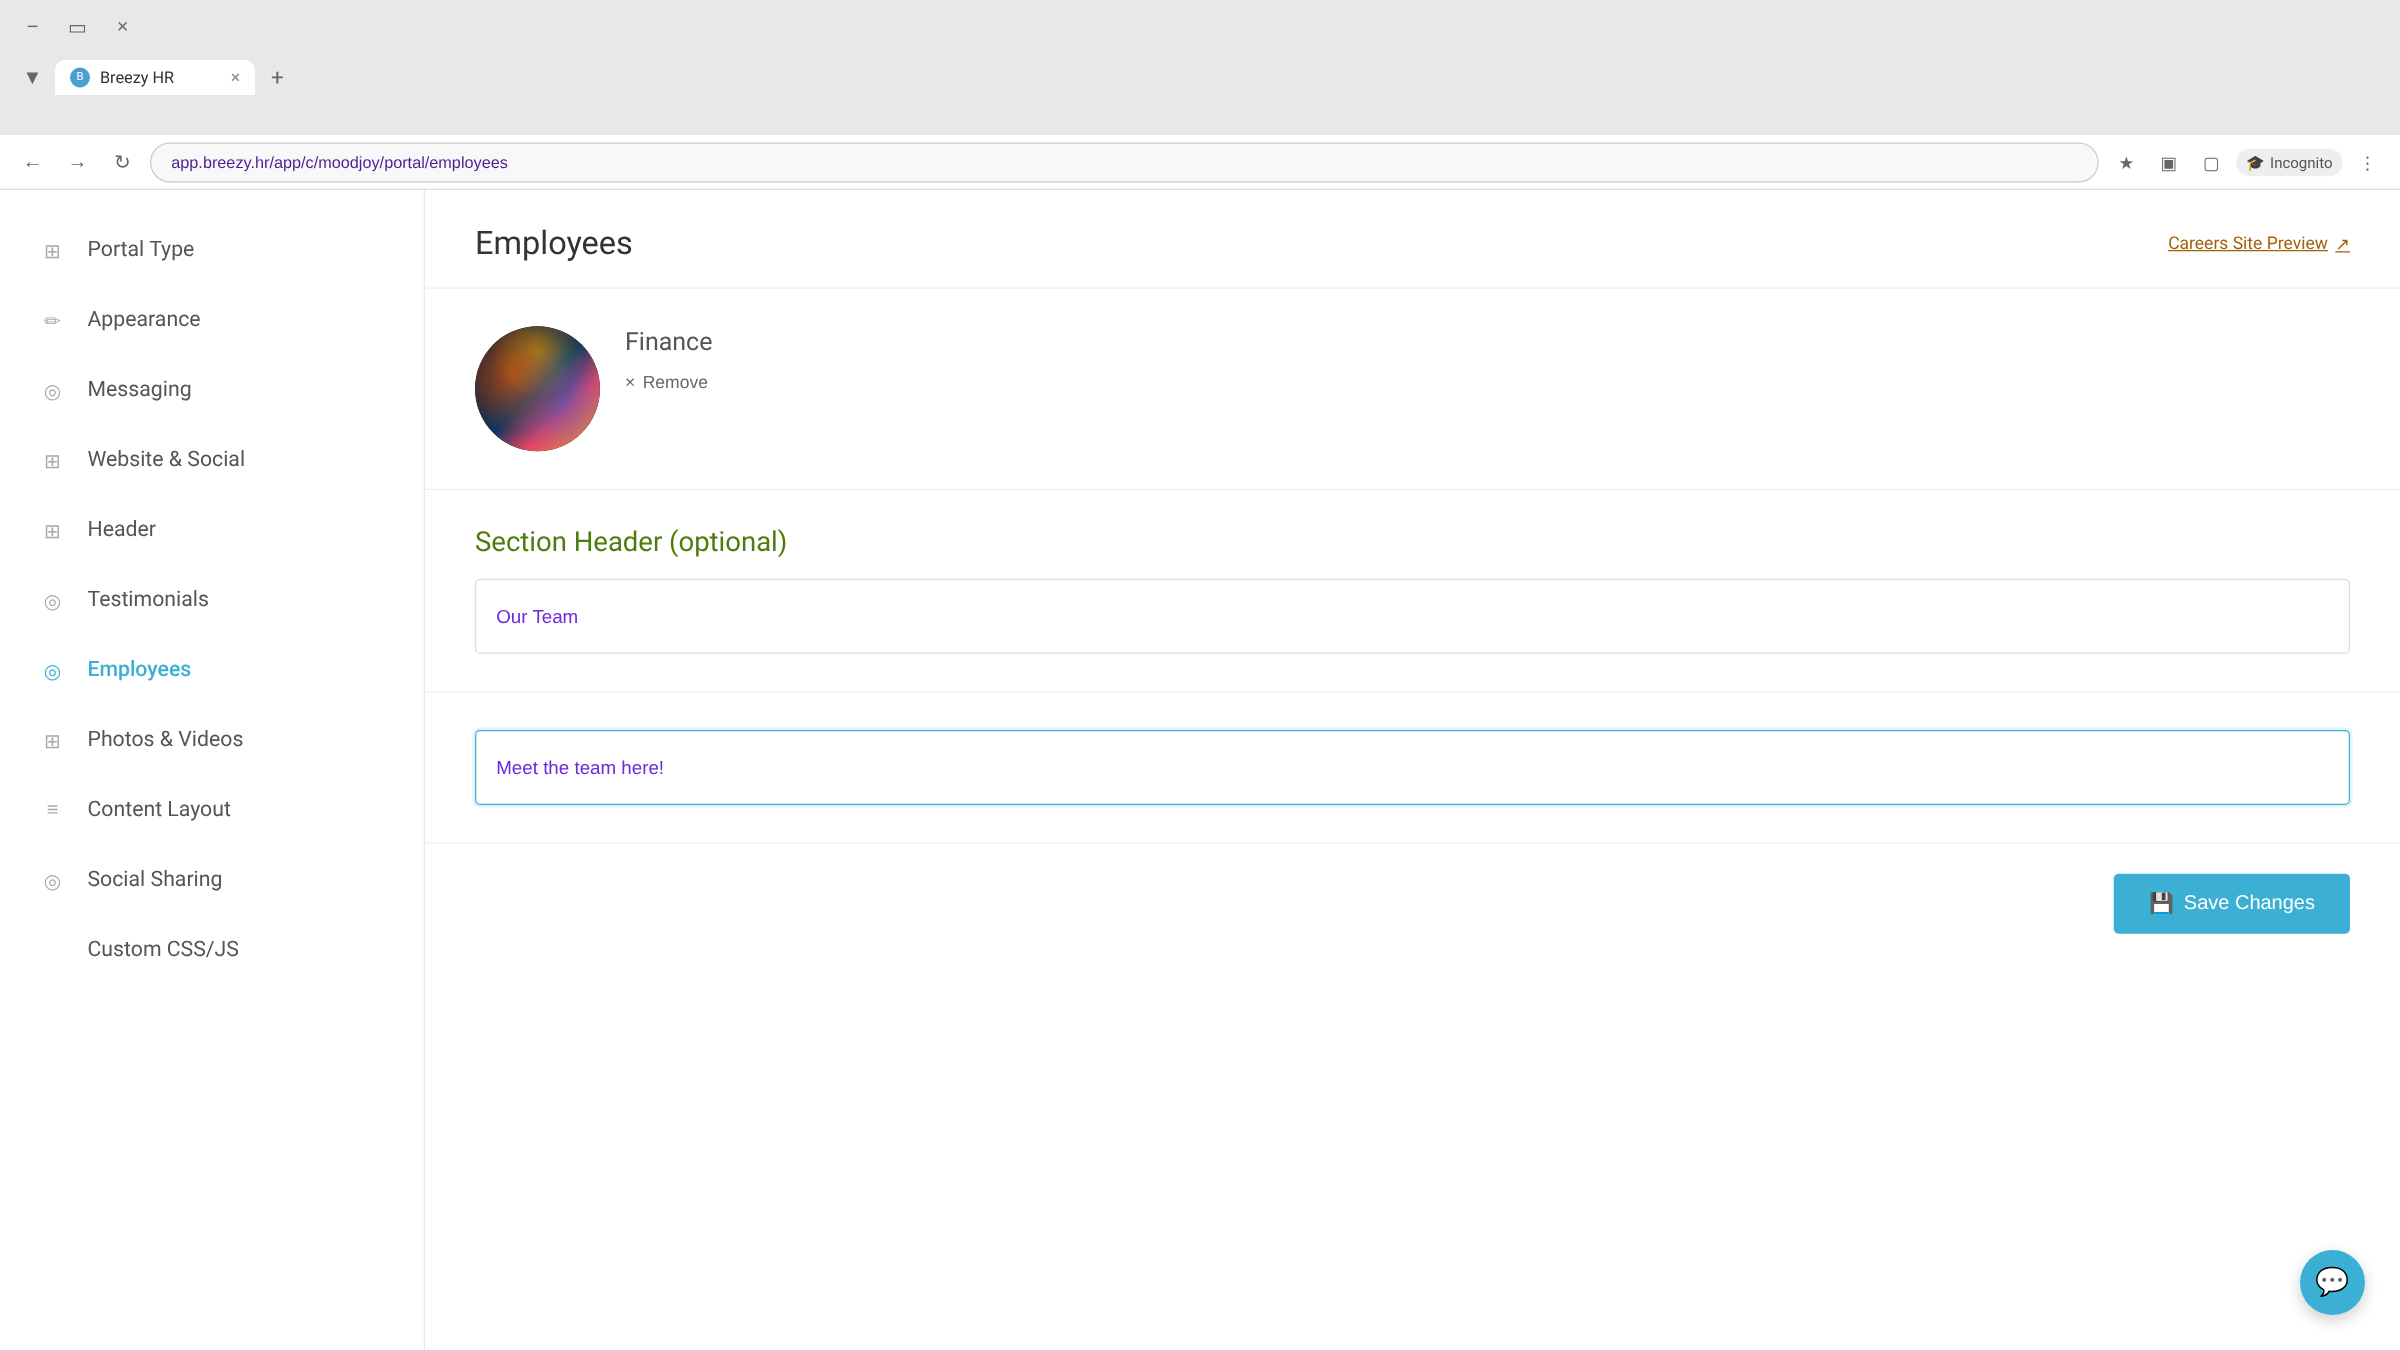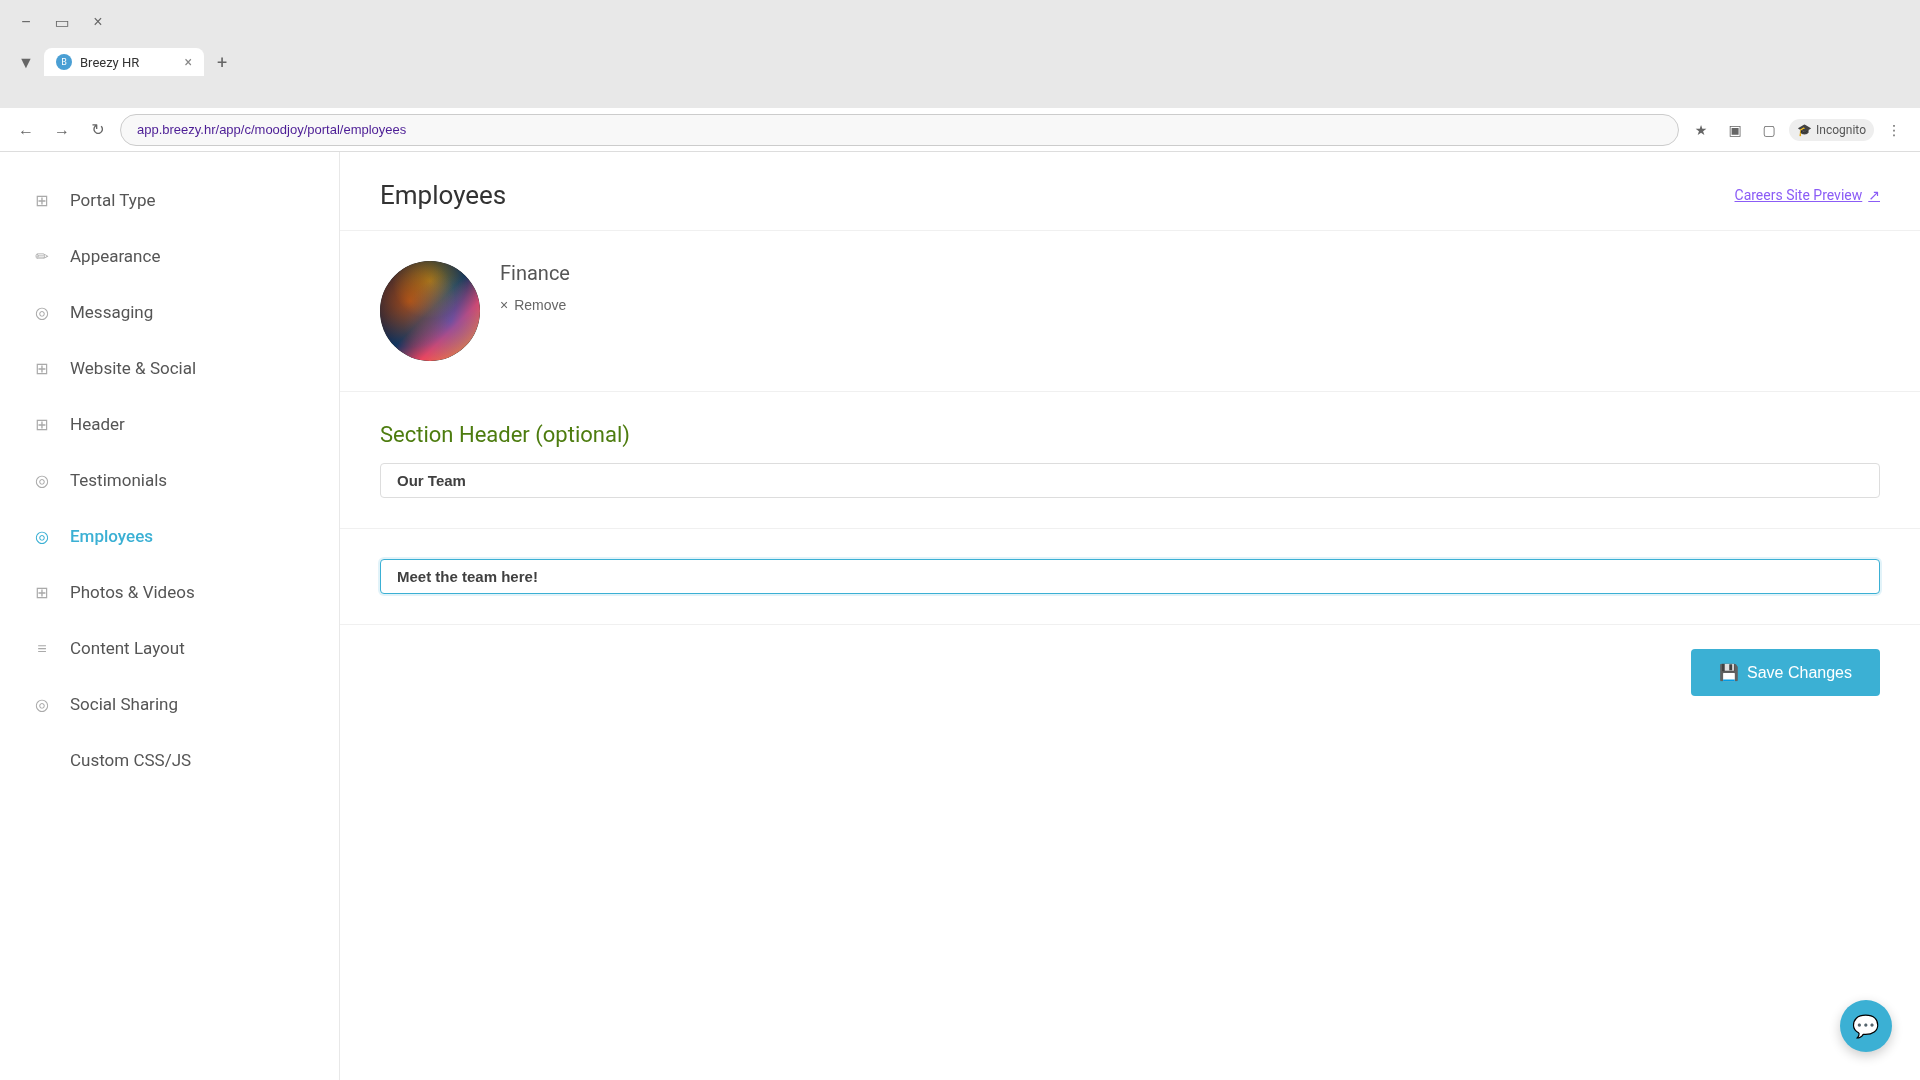--- a/index.html
+++ b/index.html
@@ -207,21 +207,21 @@
     }
     .page-title {
       font-size: 26px;
       font-weight: 400;
       color: #333;
     }
     .careers-preview-link {
       display: flex;
       align-items: center;
       gap: 6px;
-      color: #8b5cf6;
+      color: #a16207;
       font-size: 14px;
       text-decoration: underline;
       cursor: pointer;
     }
 
     
     .content-section {
       padding: 20px 40px;
       border-bottom: 1px solid #f0f0f0;
     }
@@ -282,28 +282,27 @@
       border-bottom: 1px solid #f0f0f0;
     }
     .form-label {
       font-size: 22px;
       color: #4d7c0f;
       margin-bottom: 16px;
       font-weight: 400;
     }
     .form-input {
       width: 100%;
-      height: 35px;
+      height: 60px;
       border: 1px solid #ddd;
       border-radius: 4px;
       padding: 0 16px;
       font-size: 15px;
-      color: #404040;
+      color: #6d28d9;
       outline: none;
-      font-weight: bold;
     }
     .form-input.active-input {
       border-color: #3bb0d4;
       box-shadow: 0 0 0 2px rgba(59, 176, 212, 0.15);
     }
 
     
     .save-area {
       padding: 24px 40px;
       display: flex;

